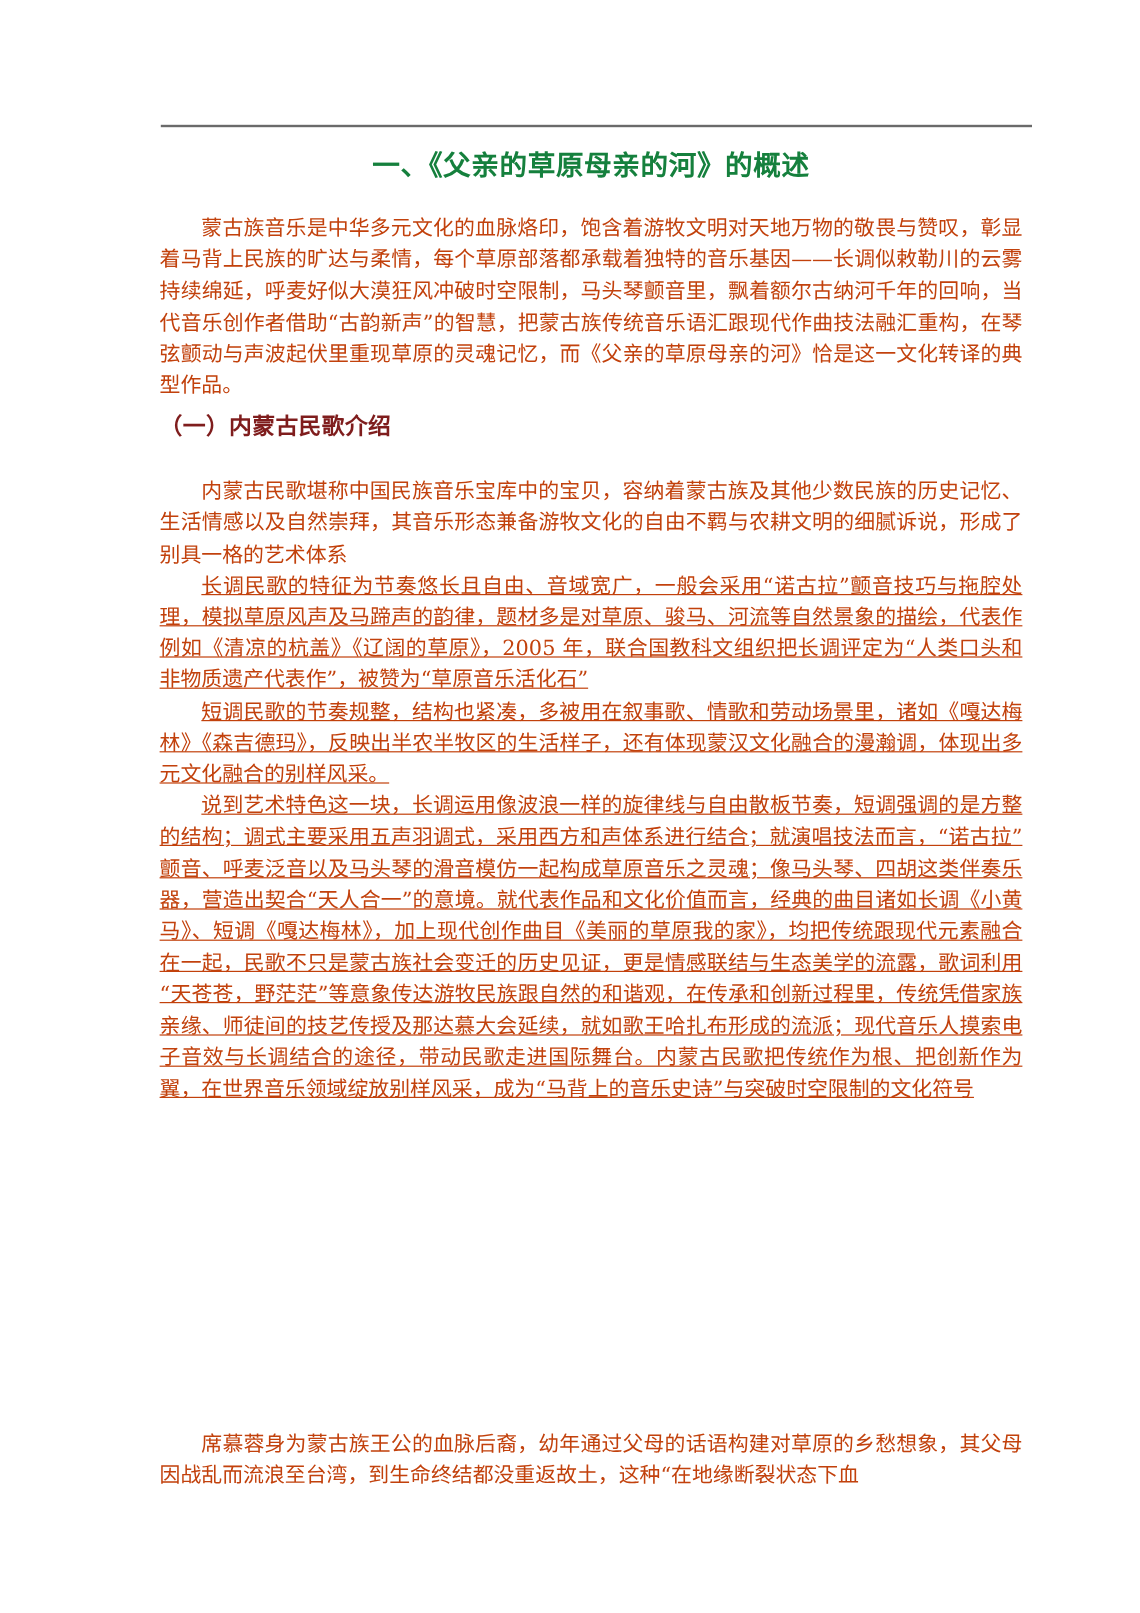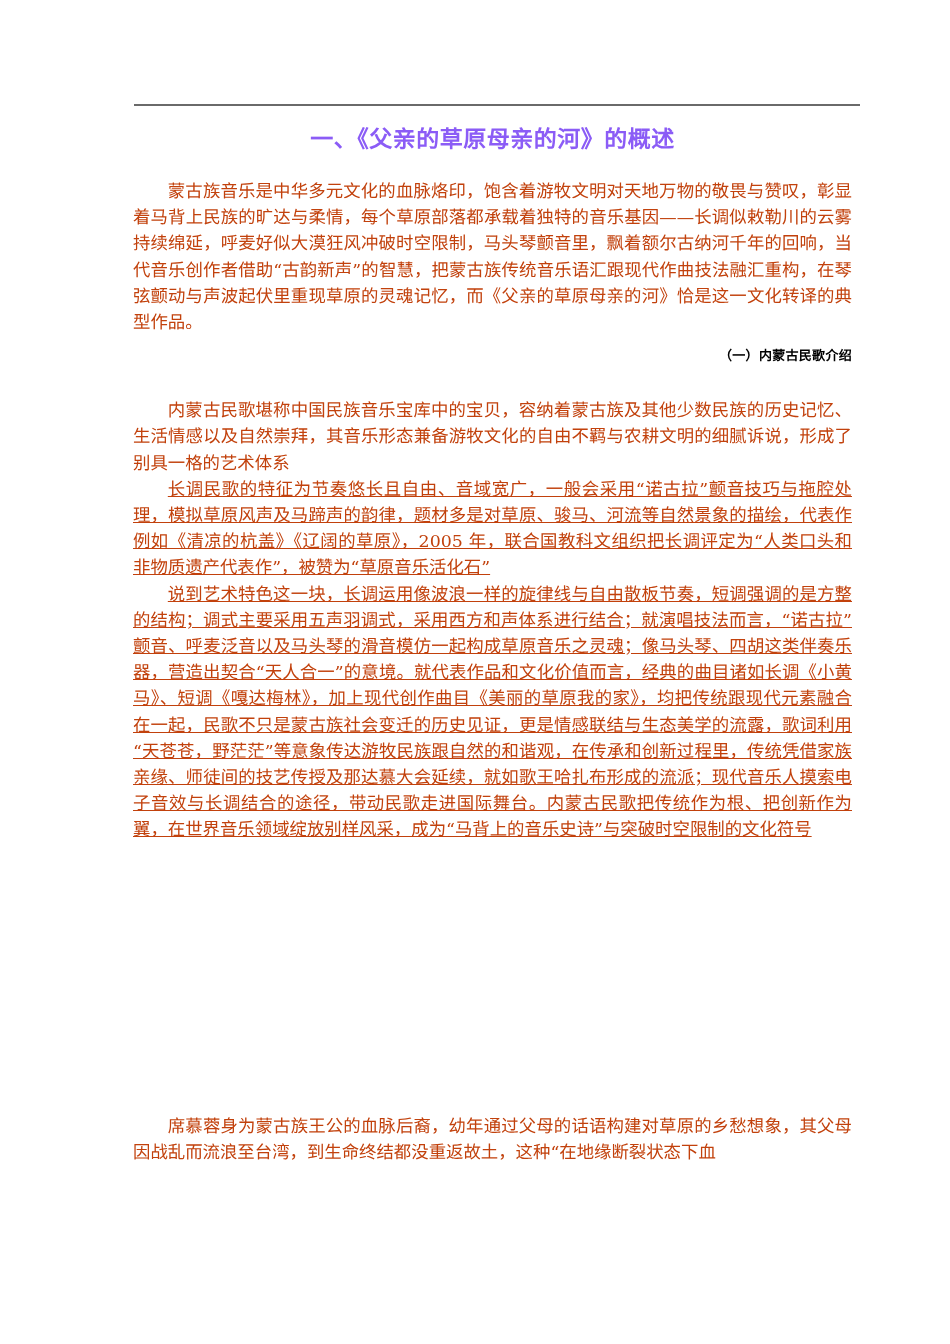--- a/index.html
+++ b/index.html
@@ -48,35 +48,34 @@
   
   .doc-title {
     font-family: "DejaVu Sans", "Liberation Sans", sans-serif;
     font-weight: 700;
     font-size: 23px;
     line-height: 34px;
     text-align: center;
     letter-spacing: 0.5px;
     margin: 0 0 0 0;
     padding: 4px 0 0 0;
-    color: #8b5cf6;
+    color: #15803d;
   }
 
   
   .section-heading {
     font-family: "DejaVu Sans", "Liberation Sans", sans-serif;
     font-weight: 700;
-    font-size: 13px;
+    font-size: 19px;
     line-height: 30px;
     letter-spacing: 0.3px;
     margin: 0;
     padding: 0;
     text-indent: 0;
-    color: #000000;
-    text-align: right;
+    color: #7f1d1d;
   }
 
   
   .para {
     font-family: "DejaVu Serif", "Liberation Serif", serif;
     font-size: 17.4px;
     line-height: 26.2px;
     text-align: justify;
     text-justify: inter-ideograph;
     text-indent: 2em;
@@ -122,20 +121,21 @@
     <div class="gap-body-head"></div>
 
     <h2 class="section-heading">（一）内蒙古民歌介绍</h2>
 
     <div class="gap-head-body"></div>
 
     <p class="para">内蒙古民歌堪称中国民族音乐宝库中的宝贝，容纳着蒙古族及其他少数民族的历史记忆、生活情感以及自然崇拜，其音乐形态兼备游牧文化的自由不羁与农耕文明的细腻诉说，形成了别具一格的艺术体系</p>
 
     <p class="para tight">长调民歌的特征为节奏悠长且自由、音域宽广，一般会采用“诺古拉”颤音技巧与拖腔处理，模拟草原风声及马蹄声的韵律，题材多是对草原、骏马、河流等自然景象的描绘，代表作例如《清凉的杭盖》《辽阔的草原》，2005 年，联合国教科文组织把长调评定为“人类口头和非物质遗产代表作”，被赞为“草原音乐活化石”</p>
 
+    <p class="para tight">短调民歌的节奏规整，结构也紧凑，多被用在叙事歌、情歌和劳动场景里，诸如《嘎达梅林》《森吉德玛》，反映出半农半牧区的生活样子，还有体现蒙汉文化融合的漫瀚调，体现出多元文化融合的别样风采。</p>
 
     <p class="para tight">说到艺术特色这一块，长调运用像波浪一样的旋律线与自由散板节奏，短调强调的是方整的结构；调式主要采用五声羽调式，采用西方和声体系进行结合；就演唱技法而言，“诺古拉”颤音、呼麦泛音以及马头琴的滑音模仿一起构成草原音乐之灵魂；像马头琴、四胡这类伴奏乐器，营造出契合“天人合一”的意境。就代表作品和文化价值而言，经典的曲目诸如长调《小黄马》、短调《嘎达梅林》，加上现代创作曲目《美丽的草原我的家》，均把传统跟现代元素融合在一起，民歌不只是蒙古族社会变迁的历史见证，更是情感联结与生态美学的流露，歌词利用“天苍苍，野茫茫”等意象传达游牧民族跟自然的和谐观，在传承和创新过程里，传统凭借家族亲缘、师徒间的技艺传授及那达慕大会延续，就如歌王哈扎布形成的流派；现代音乐人摸索电子音效与长调结合的途径，带动民歌走进国际舞台。内蒙古民歌把传统作为根、把创新作为翼，在世界音乐领域绽放别样风采，成为“马背上的音乐史诗”与突破时空限制的文化符号</p>
 
     <div class="gap-big"></div>
 
 
     <div class="gap-head2"></div>
 
     <p class="para clip-bottom">席慕蓉身为蒙古族王公的血脉后裔，幼年通过父母的话语构建对草原的乡愁想象，其父母因战乱而流浪至台湾，到生命终结都没重返故土，这种“在地缘断裂状态下血</p>
 

